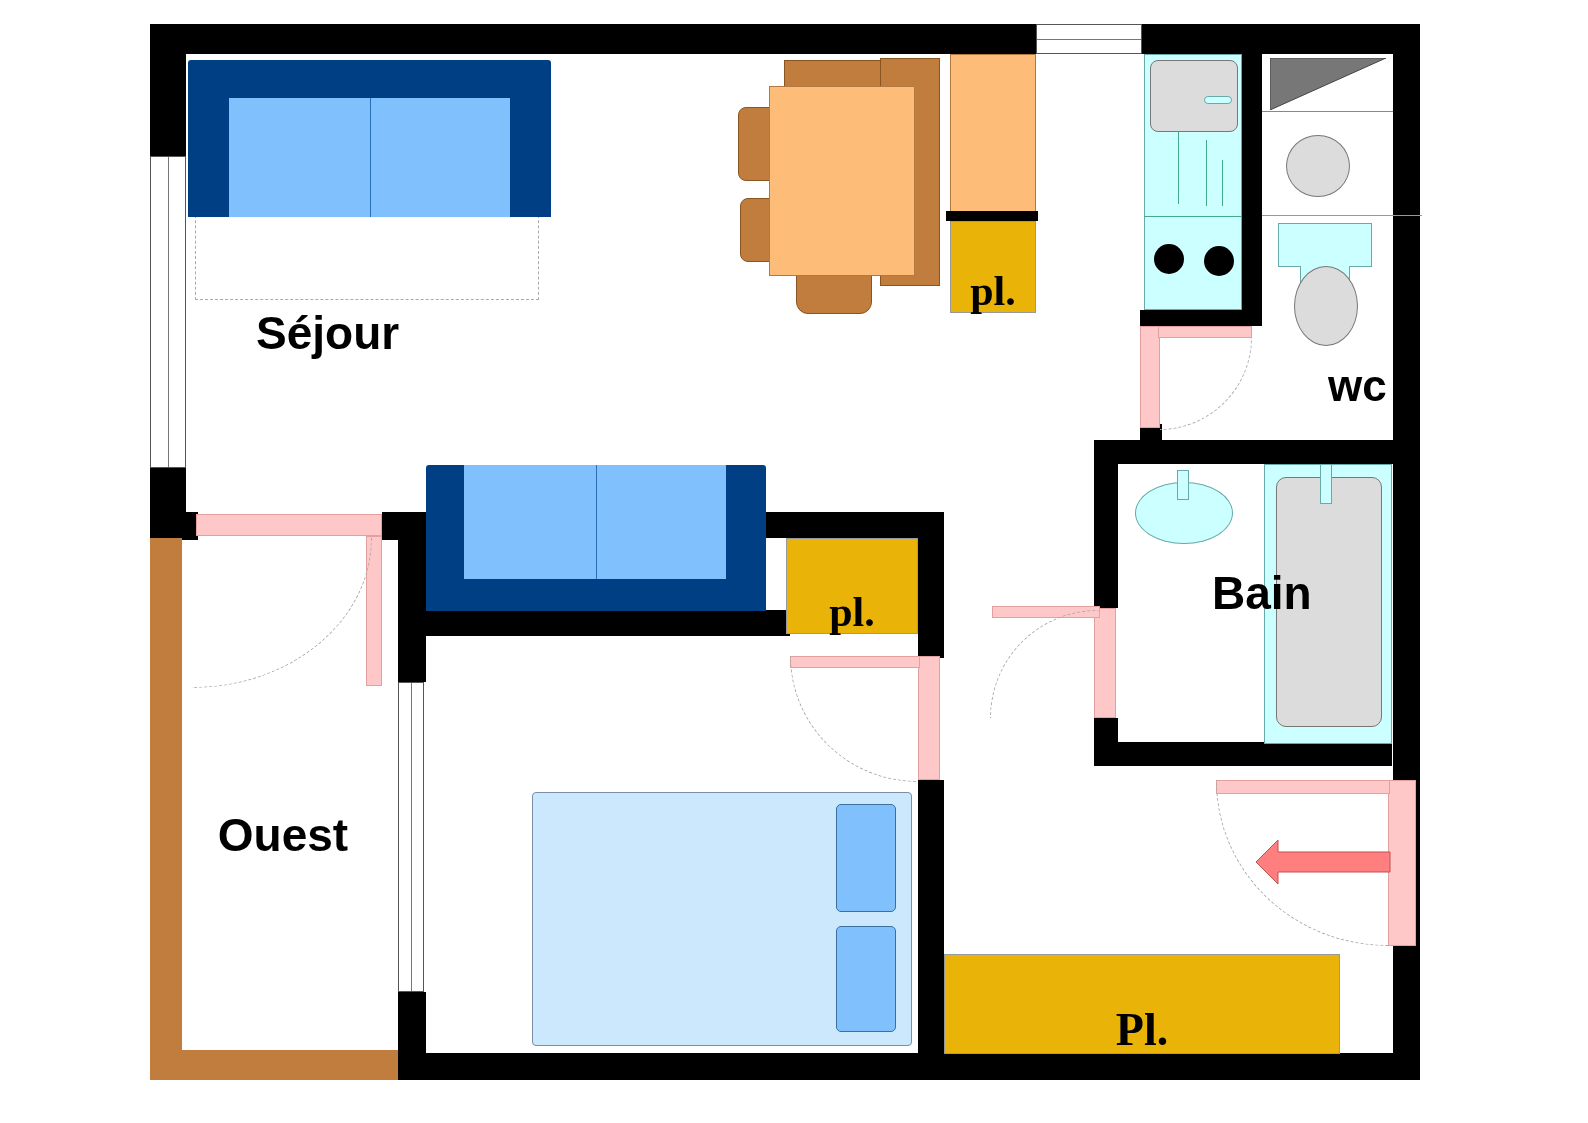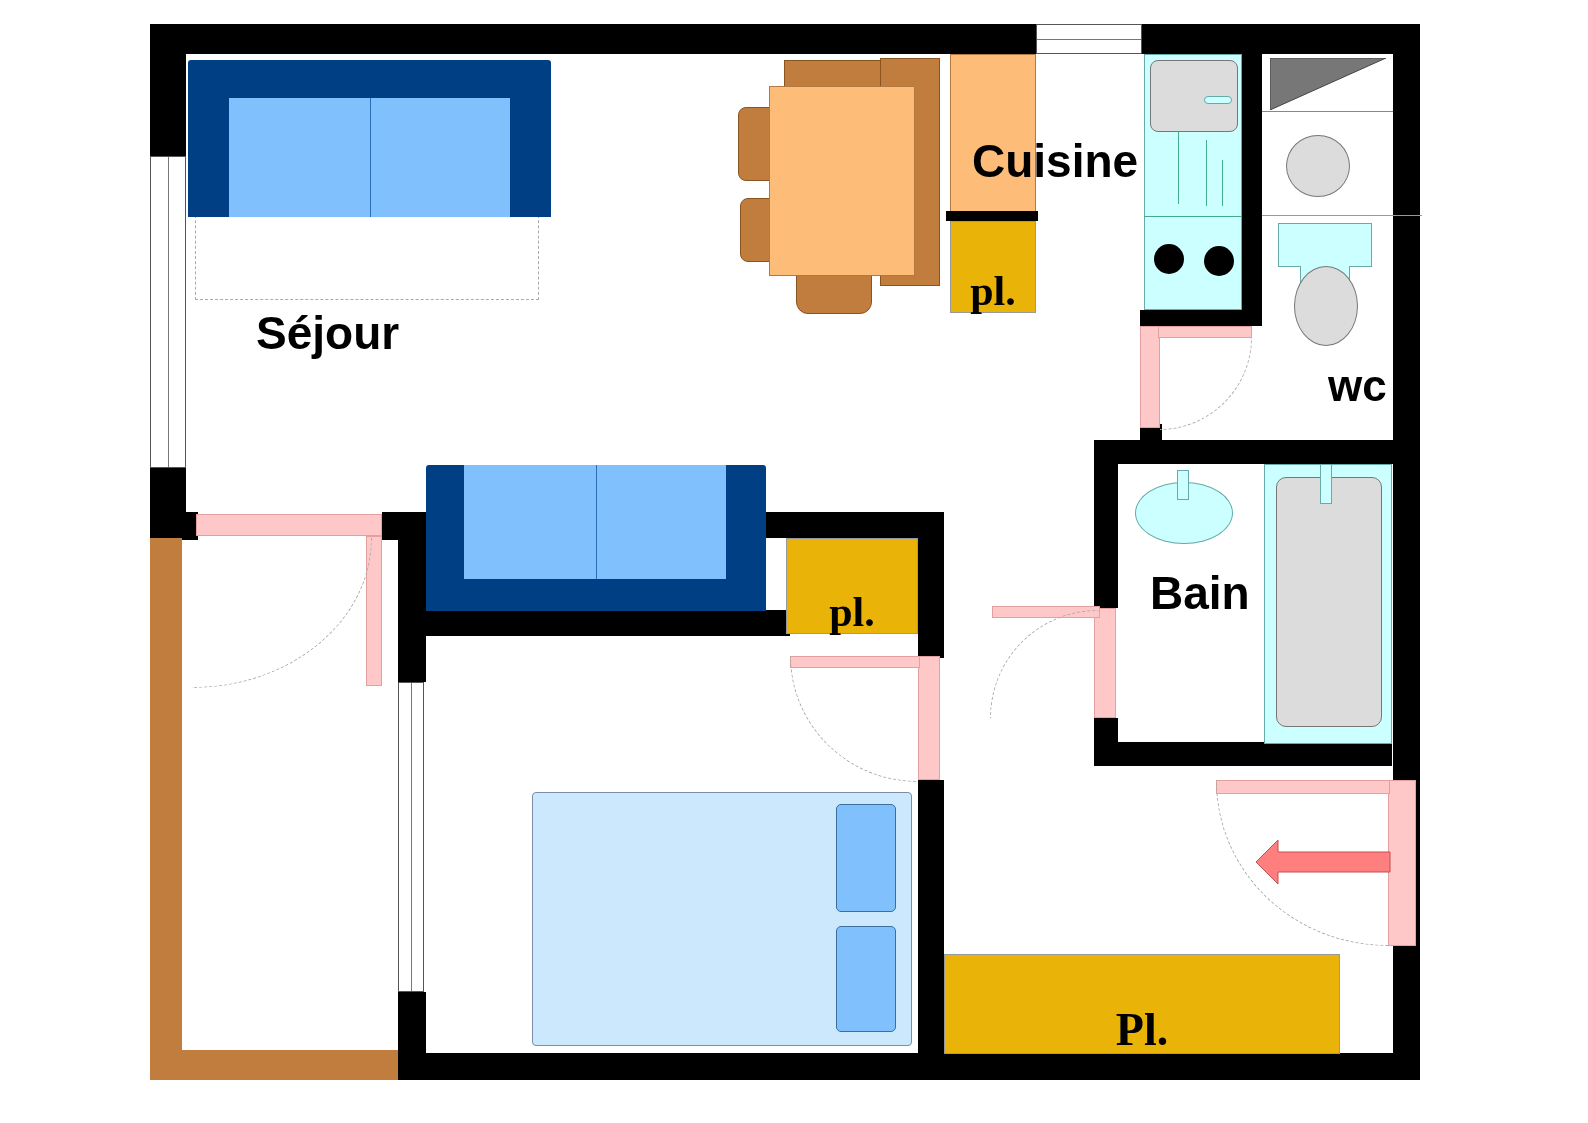--- a/index.html
+++ b/index.html
@@ -75,21 +75,20 @@
   <div class="abs wood" style="left:738px;top:107px;width:34px;height:74px;border-radius:8px 0 0 8px;"></div>
   <div class="abs wood" style="left:740px;top:198px;width:32px;height:64px;border-radius:8px 0 0 8px;"></div>
   <div class="abs wood" style="left:796px;top:270px;width:76px;height:44px;border-radius:0 0 12px 12px;"></div>
   <div class="abs wood-light" style="left:769px;top:86px;width:146px;height:190px;"></div>
 
   <div class="abs wood-light" style="left:950px;top:54px;width:86px;height:158px;"></div>
   <div class="abs wall" style="left:946px;top:211px;width:92px;height:10px;"></div>
   <div class="abs closet" style="left:950px;top:221px;width:86px;height:92px;">
     <span class="serif-label" style="font-size:42px;">pl.</span>
   </div>
-  <div class="abs label" style="left:972px;top:138px;font-size:46px;">Cuisine</div>
 
   <div class="abs cyan" style="left:1144px;top:54px;width:98px;height:256px;"></div>
   <div class="abs gray-fix" style="left:1150px;top:60px;width:88px;height:72px;border-radius:8px;"></div>
   <div class="abs" style="left:1204px;top:96px;width:28px;height:8px;background:#ccffff;border:1px solid #6aa;border-radius:4px;"></div>
   <div class="abs" style="left:1178px;top:132px;width:1px;height:72px;background:#4a8;"></div>
   <div class="abs" style="left:1206px;top:140px;width:1px;height:66px;background:#4a8;"></div>
   <div class="abs" style="left:1222px;top:160px;width:1px;height:46px;background:#4a8;"></div>
   <div class="abs" style="left:1144px;top:216px;width:98px;height:1px;background:#4a8;"></div>
   <div class="abs" style="left:1154px;top:244px;width:30px;height:30px;background:#000;border-radius:50%;"></div>
   <div class="abs" style="left:1204px;top:246px;width:30px;height:30px;background:#000;border-radius:50%;"></div>
@@ -107,41 +106,42 @@
 
   <div class="abs door-leaf" style="left:1140px;top:326px;width:20px;height:102px;"></div>
   <div class="abs door-leaf" style="left:1158px;top:326px;width:94px;height:12px;"></div>
   <div class="abs door-swing" style="left:1066px;top:244px;width:186px;height:186px;border-radius:50%;clip-path:inset(94px 0 0 94px);"></div>
 
   <div class="abs cyan" style="left:1264px;top:464px;width:128px;height:280px;"></div>
   <div class="abs gray-fix" style="left:1276px;top:477px;width:106px;height:250px;border-radius:10px;"></div>
   <div class="abs cyan" style="left:1320px;top:464px;width:12px;height:40px;"></div>
   <div class="abs cyan" style="left:1135px;top:482px;width:98px;height:62px;border-radius:50%;"></div>
   <div class="abs cyan" style="left:1177px;top:470px;width:12px;height:30px;"></div>
-  <div class="abs label" style="left:1150px;top:570px;font-size:46px;">Bain</div>
+  <div class="abs label" style="left:1212px;top:570px;font-size:46px;">Bain</div>
 
   <div class="abs door-leaf" style="left:1094px;top:608px;width:22px;height:110px;"></div>
   <div class="abs door-leaf" style="left:992px;top:606px;width:108px;height:12px;"></div>
   <div class="abs door-swing" style="left:990px;top:610px;width:216px;height:216px;border-radius:50%;clip-path:inset(0 108px 108px 0);"></div>
 
   <div class="abs" style="left:426px;top:465px;width:340px;height:146px;">
     <div class="abs sofa-arm" style="left:0;top:0;width:38px;height:114px;border-radius:3px 0 0 0;"></div>
     <div class="abs sofa-cush" style="left:38px;top:0;width:132px;height:114px;border-left:none;"></div>
     <div class="abs sofa-cush" style="left:170px;top:0;width:130px;height:114px;"></div>
     <div class="abs sofa-arm" style="left:300px;top:0;width:40px;height:114px;border-radius:0 3px 0 0;"></div>
     <div class="abs sofa-back" style="left:0;top:114px;width:340px;height:32px;"></div>
   </div>
   <div class="abs closet" style="left:786px;top:538px;width:132px;height:96px;">
     <span class="serif-label" style="font-size:42px;">pl.</span>
   </div>
 
   <div class="abs door-leaf" style="left:196px;top:514px;width:186px;height:22px;"></div>
   <div class="abs door-leaf" style="left:366px;top:536px;width:16px;height:150px;"></div>
   <div class="abs door-swing" style="left:12px;top:388px;width:360px;height:300px;border-radius:50%;clip-path:inset(150px 0 0 180px);"></div>
   <div class="abs label" style="left:198px;top:800px;font-size:46px;text-align:center;width:170px;">
+    <div style="margin-top:12px;">Ouest</div>
   </div>
 
   <div class="abs" style="left:532px;top:792px;width:380px;height:254px;background:#cce8fc;border:1px solid #7a8fa5;border-radius:4px;"></div>
   <div class="abs" style="left:836px;top:804px;width:60px;height:108px;background:#80c0fc;border:1px solid #3a6fa0;border-radius:5px;"></div>
   <div class="abs" style="left:836px;top:926px;width:60px;height:106px;background:#80c0fc;border:1px solid #3a6fa0;border-radius:5px;"></div>
 
   <div class="abs door-leaf" style="left:918px;top:656px;width:22px;height:124px;"></div>
   <div class="abs door-leaf" style="left:790px;top:656px;width:130px;height:12px;"></div>
   <div class="abs door-swing" style="left:790px;top:530px;width:256px;height:252px;border-radius:50%;clip-path:inset(126px 128px 0 0);"></div>
 

